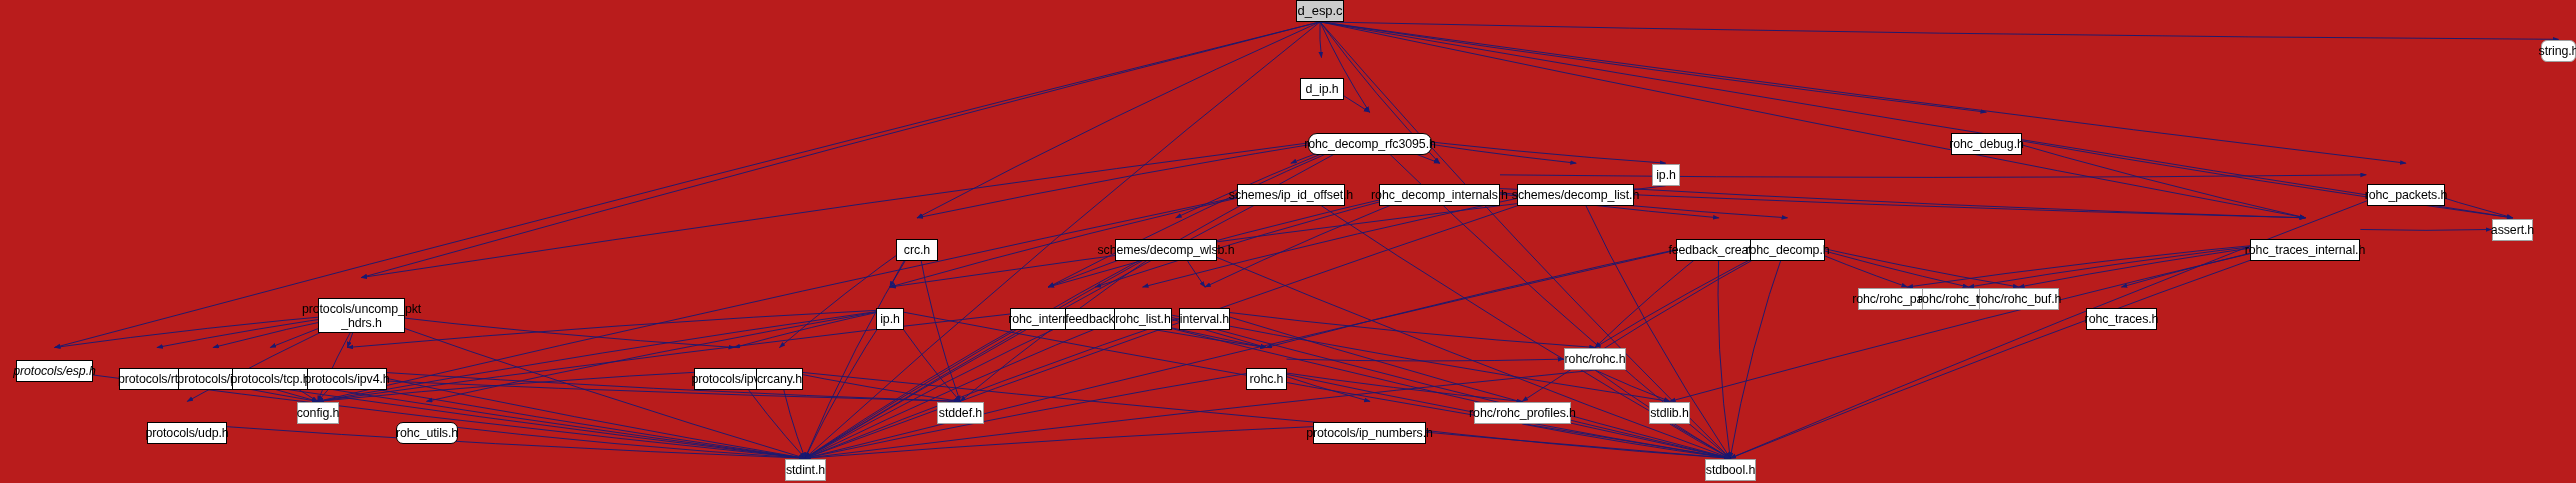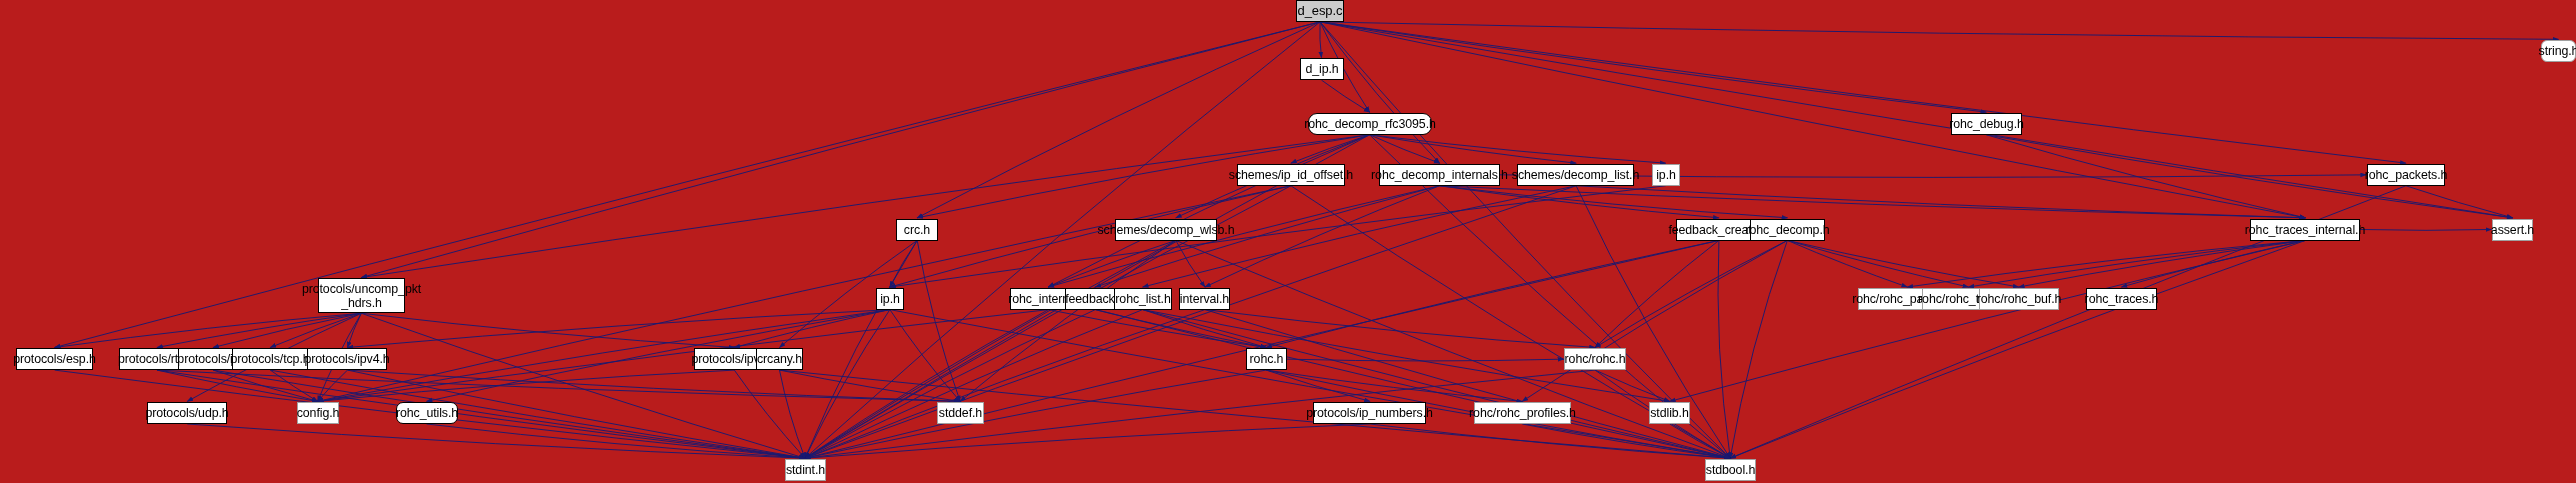--- a/index.html
+++ b/index.html
@@ -4,21 +4,21 @@
 <style>
   html,body{margin:0;padding:0;background:#ffffff;}
   #graph{position:relative;width:2576px;height:483px;overflow:hidden;
          font-family:"Liberation Sans","DejaVu Sans",sans-serif;background:#b91c1c;}
   #edges{position:absolute;left:0;top:0;width:2576px;height:483px;}
   .node{position:absolute;box-sizing:border-box;background:#ffffff;
         display:flex;align-items:center;justify-content:center;text-align:center;
         font-size:12.4px;line-height:14px;color:#000000;white-space:pre-line;
         letter-spacing:-0.1px;}
   .node.gray{border:0.7px solid #a0a0a0;}
-  .node.black{border:0.7px solid #000000;}
+  .node.black{border:0.7px solid #000000;margin-top:20px;}
   .node.root{background:#cccccc;border:0.7px solid #000000;font-size:13px;}
   .node span{pointer-events:none;}
 </style>
 </head>
 <body>
 
 <div id="graph">
   <svg id="edges" xmlns="http://www.w3.org/2000/svg" viewBox="0 0 3536 663">
     <defs>
       <marker id="ah" markerWidth="9" markerHeight="9" refX="8" refY="3.2" orient="auto" markerUnits="userSpaceOnUse">
@@ -178,21 +178,21 @@
 _hdrs.h</span></div>
       <div class="node black" style="left: 876px; top: 288px; width: 28px; height: 22px;"><span>ip.h</span></div>
       <div class="node black" style="left: 1010px; top: 288px; width: 77px; height: 22px;"><span>rohc_internal.h</span></div>
       <div class="node black" style="left: 1065px; top: 288px; width: 60px; height: 22px;"><span>feedback.h</span></div>
       <div class="node black" style="left: 1114px; top: 288px; width: 58px; height: 22px;"><span>rohc_list.h</span></div>
       <div class="node black" style="left: 1179px; top: 288px; width: 51px; height: 22px;"><span>interval.h</span></div>
       <div class="node gray" style="left: 1858px; top: 288px; width: 98px; height: 22px;"><span>rohc/rohc_packets.h</span></div>
       <div class="node gray" style="left: 1922px; top: 288px; width: 93px; height: 22px;"><span>rohc/rohc_traces.h</span></div>
       <div class="node gray" style="left: 1979px; top: 288px; width: 80px; height: 22px;"><span>rohc/rohc_buf.h</span></div>
       <div class="node black" style="left: 2086px; top: 288px; width: 71px; height: 22px;"><span>rohc_traces.h</span></div>
-      <div class="node black" style="left: 16px; top: 348px; width: 77px; height: 22px;"><span>protocols/esp.h</span></div>
+      <div class="node black" style="left: 16px; top: 340px; width: 77px; height: 22px; font-style: italic;"><span>protocols/esp.h</span></div>
       <div class="node black" style="left: 119px; top: 348px; width: 75px; height: 22px;"><span>protocols/rtp.h</span></div>
       <div class="node black" style="left: 178px; top: 348px; width: 71px; height: 22px;"><span>protocols/ip.h</span></div>
       <div class="node black" style="left: 232px; top: 348px; width: 76px; height: 22px;"><span>protocols/tcp.h</span></div>
       <div class="node black" style="left: 307px; top: 348px; width: 80px; height: 22px;"><span>protocols/ipv4.h</span></div>
       <div class="node black" style="left: 694px; top: 348px; width: 80px; height: 22px;"><span>protocols/ipv6.h</span></div>
       <div class="node black" style="left: 756px; top: 348px; width: 47px; height: 22px;"><span>crcany.h</span></div>
       <div class="node black" style="left: 1246px; top: 348px; width: 41px; height: 22px;"><span>rohc.h</span></div>
       <div class="node gray" style="left: 1564px; top: 348px; width: 62px; height: 22px;"><span>rohc/rohc.h</span></div>
       <div class="node black" style="left: 147px; top: 402px; width: 80px; height: 22px;"><span>protocols/udp.h</span></div>
       <div class="node gray" style="left: 297px; top: 402px; width: 42px; height: 22px;"><span>config.h</span></div>

